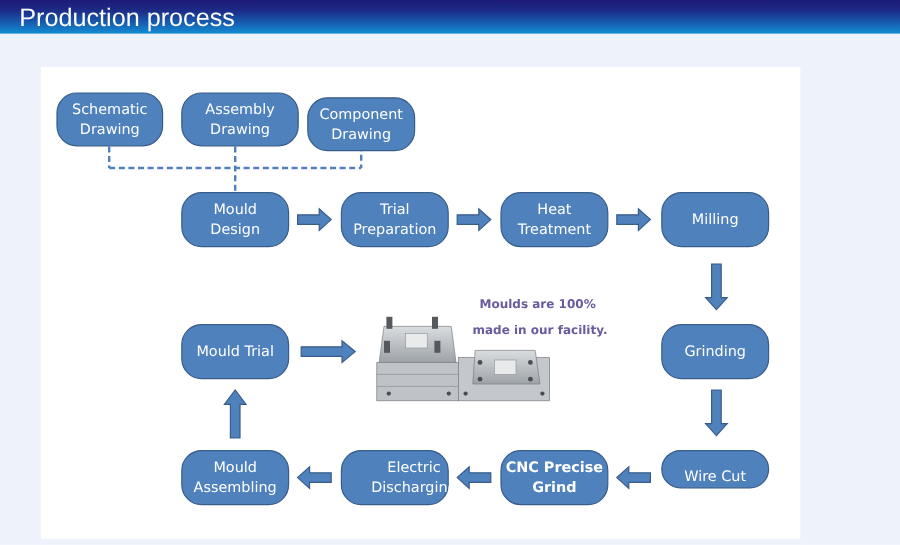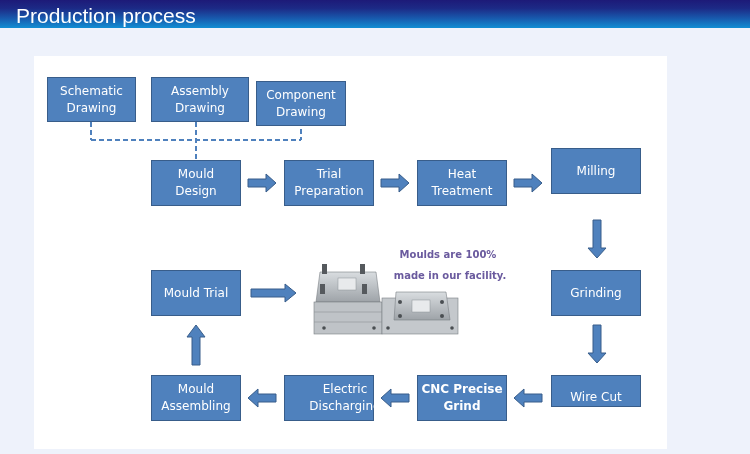--- a/index.html
+++ b/index.html
@@ -19,21 +19,21 @@
       font-size: 21px; color: #ffffff; letter-spacing: 0px;
     }
     .panel {
       position: absolute; left: 34px; top: 56px; width: 633px; height: 393px;
       background: #ffffff;
     }
     .box {
       position: absolute;
       background: #4f81bd;
       border: 1.5px solid #385d8a;
-      border-radius: 0;
+      border-radius: 17px;
       color: #ffffff;
       font-family: "DejaVu Sans", sans-serif;
       font-size: 12px;
       line-height: 17px;
       display: flex; align-items: center; justify-content: center;
       text-align: center;
       box-sizing: border-box;
     }
     .box span { display: block; }
     svg.overlay { position: absolute; left: 0; top: 0; }
@@ -130,21 +130,21 @@
       <span>Trial</span>
       <span>Preparation</span>
     </div>
 </div>
 <div class="box" style="left:417px;top:160px;width:90px;height:46px;">
   <div>
       <span>Heat</span>
       <span>Treatment</span>
     </div>
 </div>
-<div class="box" style="left:551px;top:148px;width:90px;height:46px;">
+<div class="box" style="left:551px;top:160px;width:90px;height:46px;">
   <div>
       <span>Milling</span>
     </div>
 </div>
 
 <div class="box" style="left:551px;top:270px;width:90px;height:46px;">
   <div>
       <span>Grinding</span>
     </div>
 </div>

